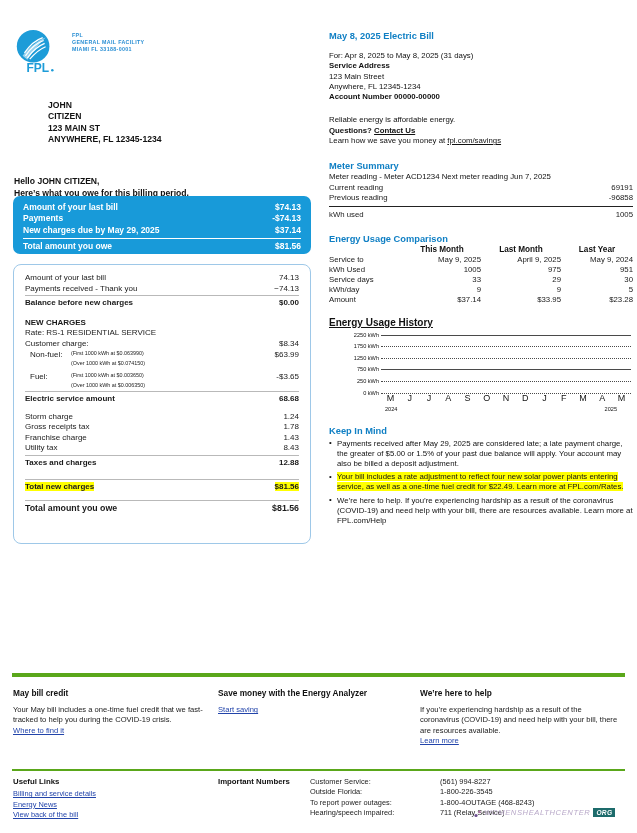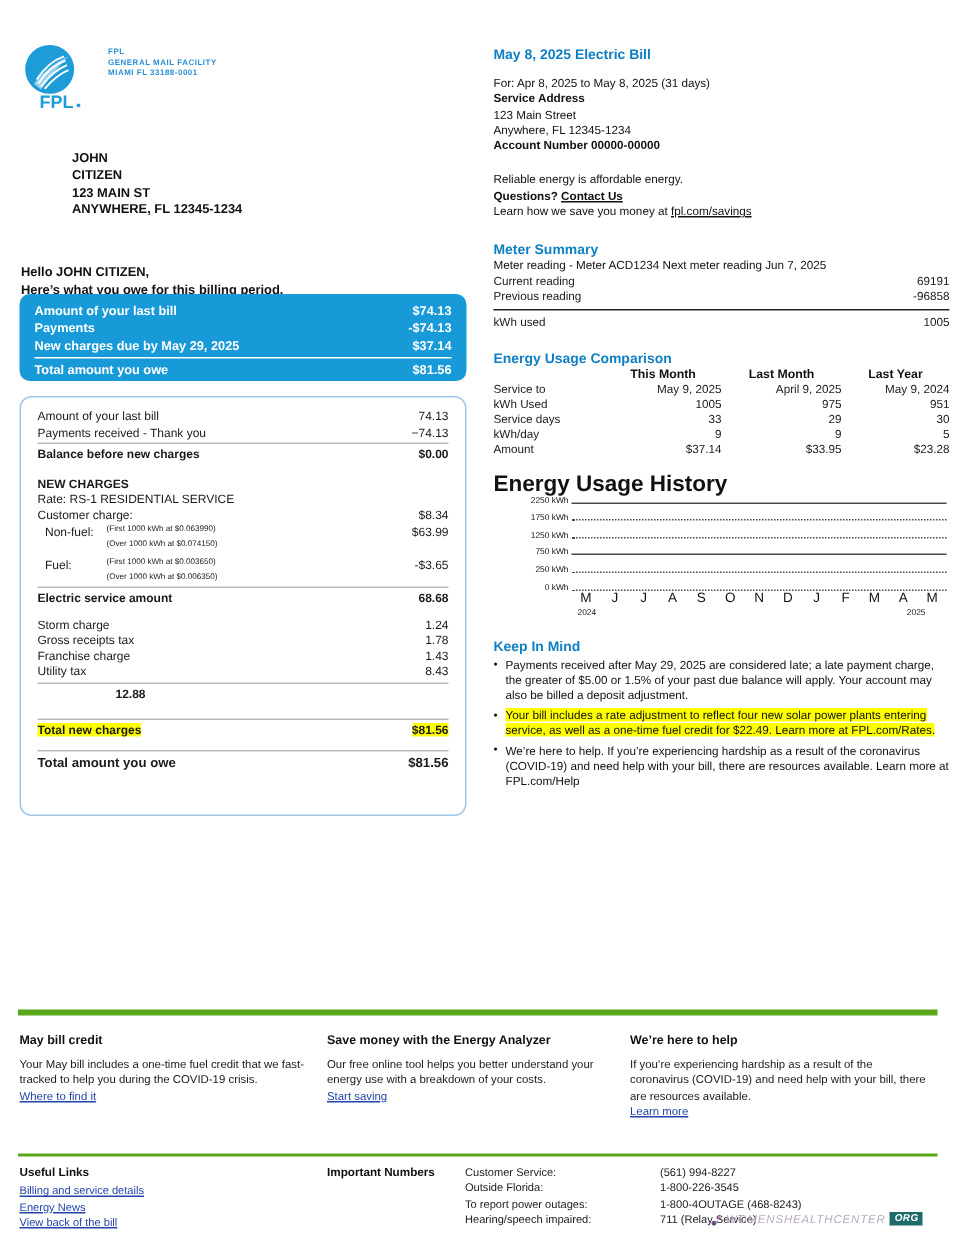--- a/index.html
+++ b/index.html
@@ -58,21 +58,21 @@
   .fine { font-size: 5.4px; line-height: 7.6px; color: #222; }
   .hl { background: #ffff00; }
   .col-v { width: 72px; text-align: right; }
   .col-r { width: 78px; text-align: right; }
 
   
   .right-col { position: absolute; left: 329px; top: 30px; width: 304px; }
   .h-blue {
     color: #0f7fc4; font-weight: bold; font-size: 9.3px; line-height: 12px;
   }
-  .h-dark { color: #111; font-weight: bold; font-size: 15px; line-height: 12px; }
+  .h-dark { color: #111; font-weight: bold; font-size: 10px; line-height: 12px; text-decoration: underline; }
   .txt { font-size: 7.8px; line-height: 10.3px; color: #111; }
   .lnk { text-decoration: underline; color: #111; }
   .sect { margin-top: 9px; }
 
   .kv { display: flex; font-size: 7.8px; line-height: 10.3px; }
   .kv .k { flex: 1; }
   .kv .v { text-align: right; }
   .thick-rule { border-top: 1.6px solid #222; margin: 3px 0 3px 0; }
 
   table.cmp { width: 100%; border-collapse: collapse; font-size: 7.8px; }
@@ -277,20 +277,21 @@
       <div class="drow">
         <span class="lbl">Franchise charge</span>
         <span class="val col-v">1.43</span>
       </div>
       <div class="drow">
         <span class="lbl">Utility tax</span>
         <span class="val col-v">8.43</span>
       </div>
       <div class="rule"></div>
       <div class="drow b">
+        <span class="lbl">Taxes and charges</span>
         <span class="val col-v">12.88</span>
       </div>
 
       <div class="gap9"></div>
       <div class="rule"></div>
       <div class="drow b">
         <span class="lbl"><span class="hl">Total new charges</span></span>
         <span class="val col-r"><span class="hl">$81.56</span></span>
       </div>
       <div class="gap7"></div>
@@ -440,21 +441,20 @@
 
   <div class="green-bar"></div>
 
   <div class="promo promo-1">
     <h4>May bill credit</h4>
     <div>Your May bill includes a one-time fuel credit that we fast-tracked to help you during the COVID-19 crisis.</div>
     <a href="#">Where to find it</a>
   </div>
   <div class="promo promo-2">
     <h4>Save money with the Energy Analyzer</h4>
-    <div>Our free  online tool helps you better understand your energy use with a breakdown of your costs.</div>
     <a href="#">Start saving</a>
   </div>
   <div class="promo promo-3">
     <h4>We’re here to help</h4>
     <div>If you’re experiencing hardship as a result of the coronavirus (COVID-19) and need help with your bill, there are resources available.</div>
     <a href="#">Learn more</a>
   </div>
 
   <div class="green-bar2"></div>
 

